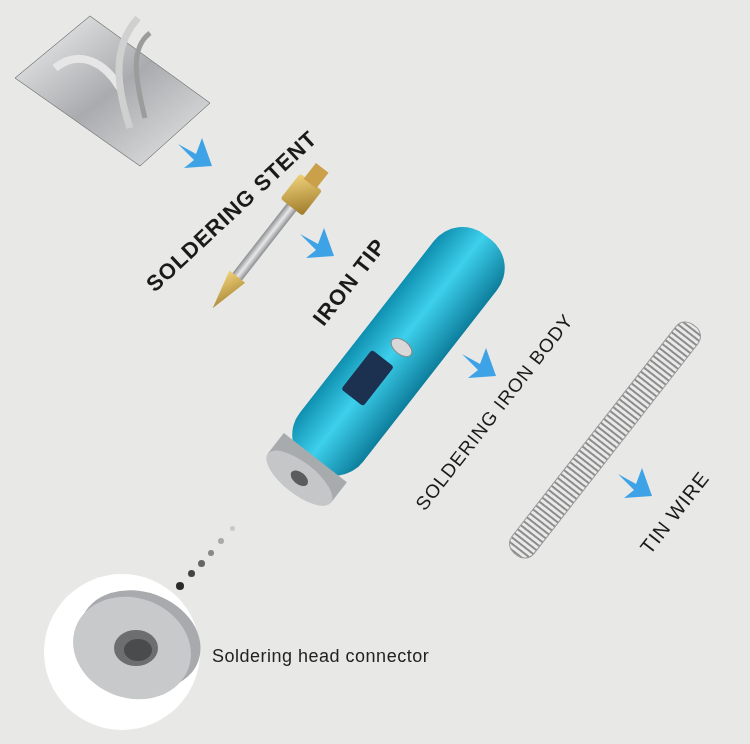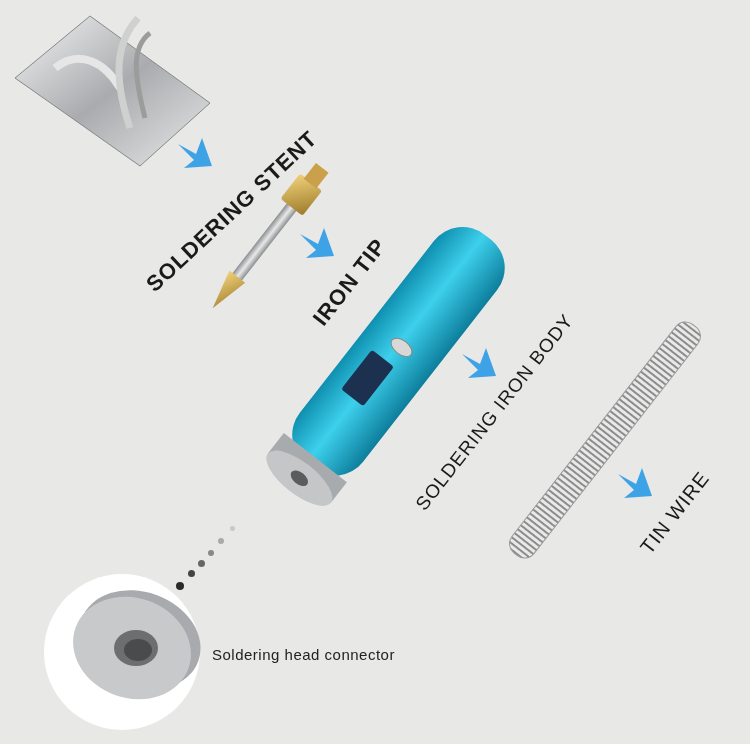--- a/index.html
+++ b/index.html
@@ -2,21 +2,21 @@
 <html><head>
 <meta charset="utf-8">
 <style>
   html,body{margin:0;padding:0;}
   body{width:750px;height:744px;overflow:hidden;background:#e8e8e7;position:relative;font-family:"Liberation Sans",sans-serif;}
   .abs{position:absolute;}
   .label{position:absolute;font-family:"Liberation Sans",sans-serif;font-weight:bold;color:#1a1a1a;letter-spacing:1px;white-space:nowrap;transform-origin:left center;}
   .label.light{font-weight:normal;}
   .arrow{position:absolute;width:34px;height:30px;}
   .dot{position:absolute;border-radius:50%;}
-  .caption{position:absolute;left:212px;top:646px;font-size:15px;color:#222;letter-spacing:0.5px;white-space:nowrap;}
+  .caption{position:absolute;left:212px;top:646px;font-size:18px;color:#222;letter-spacing:0.5px;white-space:nowrap;}
 </style>
 </head>
 <body>
 
 <svg class="abs" style="left:10px;top:8px" width="200" height="160" viewBox="0 0 200 160">
   <defs>
     <linearGradient id="plate" x1="0" y1="0" x2="1" y2="1">
       <stop offset="0" stop-color="#f4f4f4"></stop>
         <stop offset="0.5" stop-color="#a9abae"></stop>
         <stop offset="1" stop-color="#e9e9e9"></stop>

